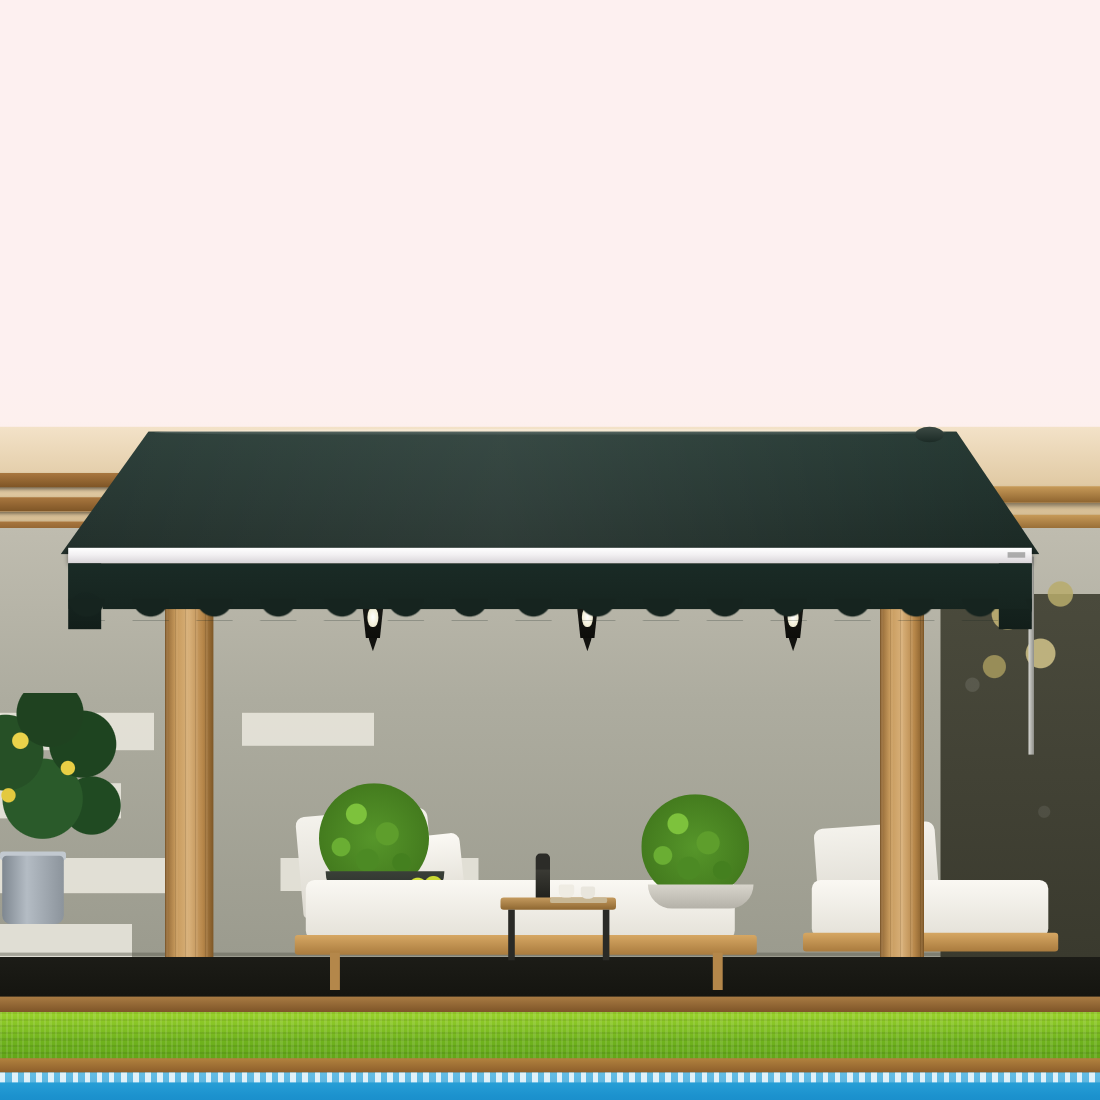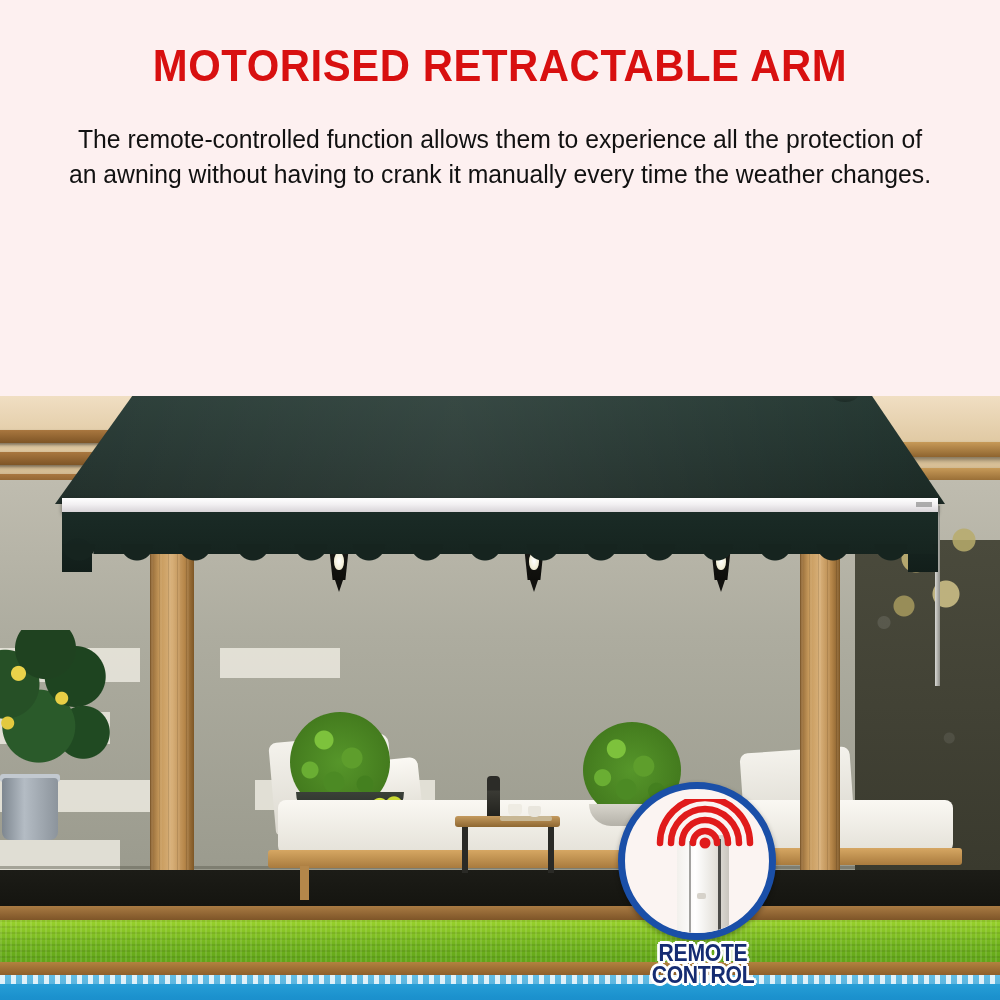--- a/index.html
+++ b/index.html
@@ -489,24 +489,20 @@
       radial-gradient(circle 6px at 6px 0px, #D8D6D2 5px, transparent 6px) repeat-x;
     background-size:11px 12px;
     transform:rotate(10deg);
   }
 </style>
 </head>
 <body>
 
 <div id="page">
 
-  <div class="header">
-    <div class="headline">MOTORISED RETRACTABLE ARM</div>
-    <div class="subcopy">The remote-controlled function allows them to experience all the protection of an awning without having to crank it manually every time the weather changes.</div>
-  </div>
 
   <div class="photo">
 
     <div class="sky"></div>
     <div class="ceiling"></div>
 
     <div class="pergola-left">
       <div class="slat-l a"></div>
       <div class="slat-l b"></div>
       <div class="slat-l c"></div>
@@ -609,38 +605,17 @@
     <div class="coping"></div>
     <div class="pool">
       
       
     </div>
     <div class="pool-shimmer"></div>
   </div>
 
   <div class="badges">
 
-    <div class="badge" id="badge-remote">
-      <div class="badge-circle">
-        <div class="remote-body"></div>
-        <div class="remote-seam1"></div>
-        <div class="remote-seam2"></div>
-        <div class="remote-btn"></div>
-        <svg class="waves-icon" viewBox="0 0 112 74">
-          <g fill="none" stroke="#E01B1B" stroke-linecap="round">
-            <circle cx="56" cy="44" r="5.5" fill="#E01B1B" stroke="none"></circle>
-            <path d="M44 44 a12 12 0 0 1 24 0" stroke-width="6.5"></path>
-            <path d="M33 44 a23 23 0 0 1 46 0" stroke-width="6.5"></path>
-            <path d="M22 44 a34 34 0 0 1 68 0" stroke-width="6.5"></path>
-            <path d="M11 44 a45 45 0 0 1 90 0" stroke-width="6.5"></path>
-          </g>
-        </svg>
-      </div>
-      <div class="badge-label">
-        <span class="ln">REMOTE</span>
-        <span class="ln">CONTROL</span>
-      </div>
-    </div>
 
 
   </div>
 
 </div>
 
 </body></html>

